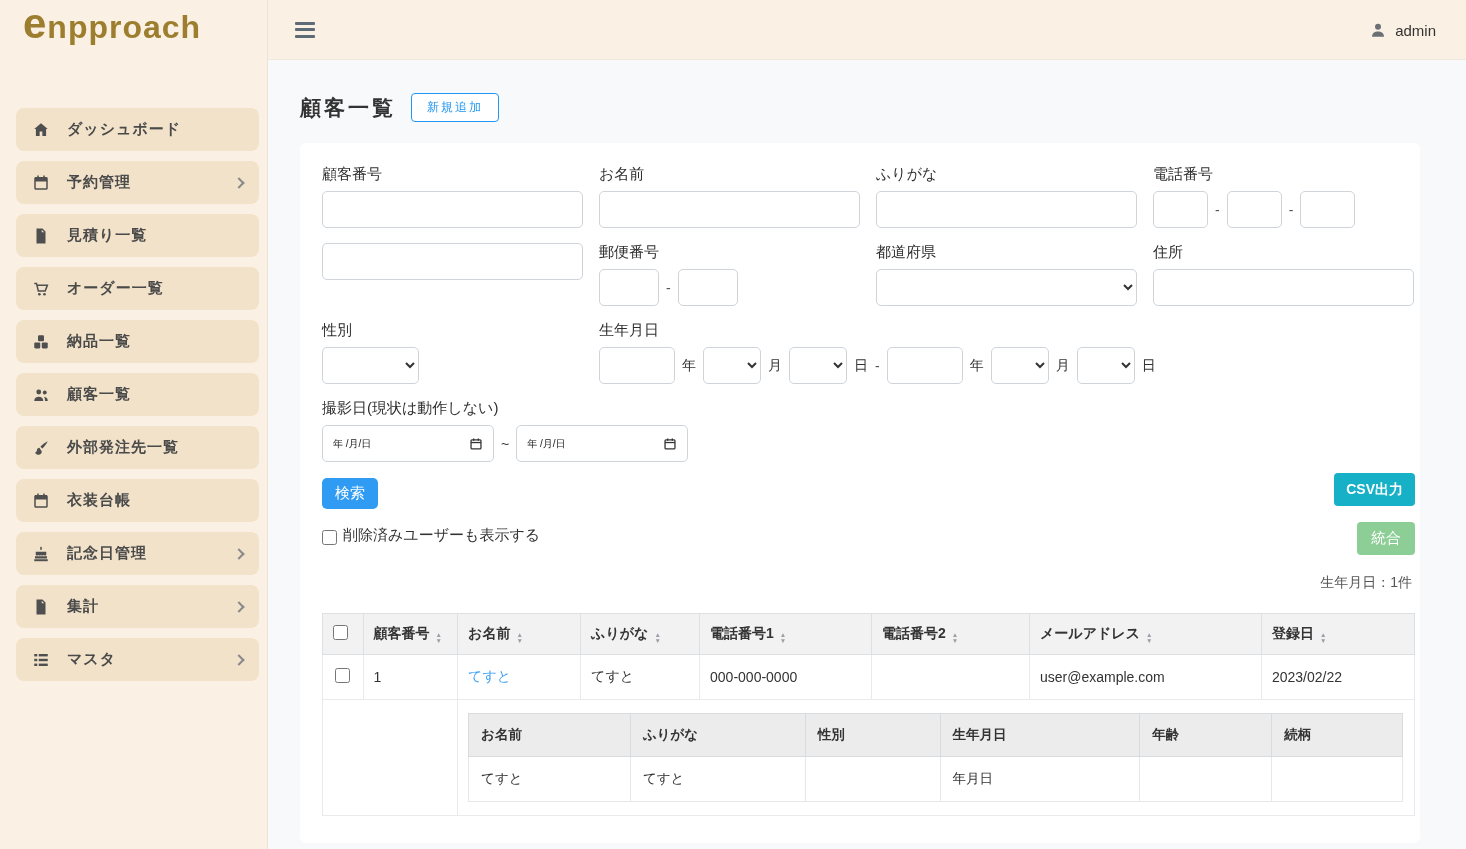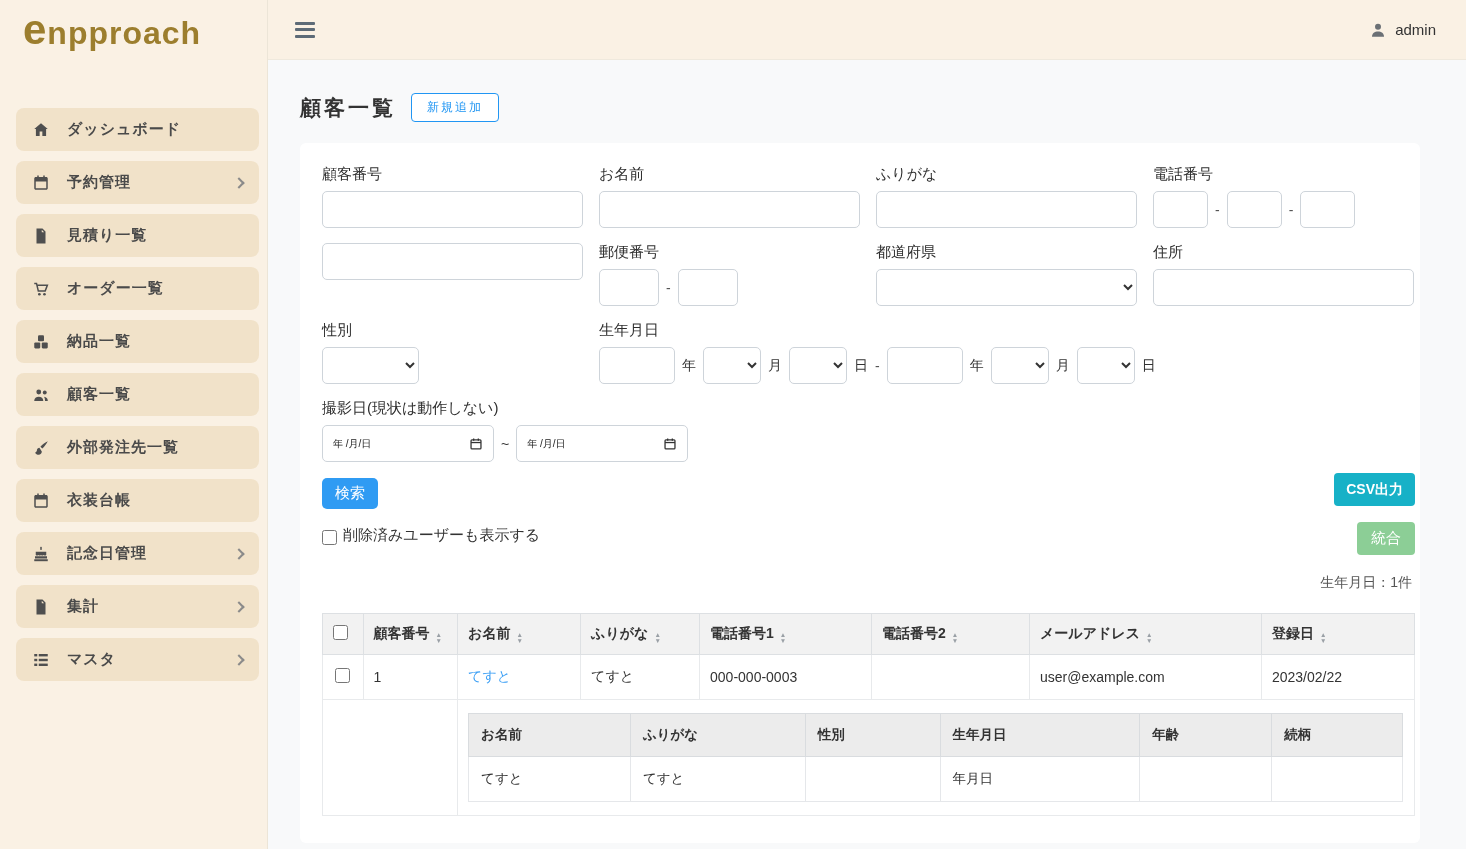--- a/index.html
+++ b/index.html
@@ -2,39 +2,39 @@
 <html><head>
 <meta charset="utf-8">
 <style>
   * { margin:0; padding:0; box-sizing:border-box; }
   html,body { width:1466px; height:849px; overflow:hidden; background:#f8f9fa;
               font-family:"Liberation Sans", sans-serif; }
 
   
   .sidebar { position:fixed; left:0; top:0; width:268px; height:849px;
              background:#faf1e4; border-right:1px solid #ece5d7; }
-  .logo-wrap { height:60px; display:flex; align-items:center; padding-left:23px; }
+  .logo-wrap { height:60px; display:flex; padding-left:23px; }
   .logo-text { display:block; font-size:32px; font-weight:bold; color:#9c7e2e; letter-spacing:1px; }
   .logo-text::first-letter { font-size:42px; }
   .menu { padding:48px 8px 0 16px; }
   .menu-item { height:43px; margin-bottom:10px; background:#f1e2c9; border-radius:8px;
                display:flex; align-items:center; padding:0 16px; cursor:pointer; }
   .menu-item .micon { width:18px; height:18px; display:flex; align-items:center; margin-right:17px; }
   .menu-item .micon svg { width:18px; height:18px; fill:#4f4f4f; }
   .menu-item .mlabel { font-size:15px; font-weight:600; color:#4a4a4a; letter-spacing:1px; }
   .chev { margin-left:auto; width:8px; height:8px; border-right:2px solid #8a8a8a;
           border-top:2px solid #8a8a8a; transform:rotate(45deg); }
 
   
   .topbar { position:fixed; left:268px; top:0; width:1198px; height:60px; background:#faf1e4;
             border-bottom:1px solid #efe9dd; display:flex; align-items:center;
             justify-content:space-between; padding:0 30px 0 27px; }
   .burger { cursor:pointer; }
   .burger div { width:20px; height:3px; background:#5d6b77; margin:3.5px 0; border-radius:1px; }
-  .user { display:flex; align-items:center; gap:8px; font-size:15px; color:#333; cursor:pointer; }
+  .user { display:flex; align-items:flex-end; gap:8px; font-size:15px; color:#333; cursor:pointer; }
   .user svg { width:18px; height:18px; fill:#6b7075; }
 
   
   .main { position:fixed; left:268px; top:60px; width:1198px; height:789px;
           background:#f8f9fa; overflow:hidden; }
   .content { padding:33px 0 0 32px; }
   .title-row { display:flex; align-items:center; gap:15px; }
   .page-title { font-size:21px; font-weight:bold; color:#333; letter-spacing:3px; }
   .btn-add { font-size:12px; color:#2196f3; border:1px solid #2196f3; background:#fff;
              border-radius:4px; padding:5px 15px; letter-spacing:2px; cursor:pointer; }
@@ -383,21 +383,21 @@
                     <i>▼</i>
                   </span></th>
             </tr>
           </thead>
           <tbody>
             <tr>
               <td class="cell-center"><input type="checkbox" style=""></td>
               <td>1</td>
               <td><span class="link">てすと</span></td>
               <td>てすと</td>
-              <td>000-000-0003</td>
+              <td>000-000-0000</td>
               <td></td>
               <td>user@example.com</td>
               <td>2023/02/22</td>
             </tr>
             <tr>
               <td class="detail-spacer" colspan="2"></td>
               <td class="detail-cell" colspan="6">
                 <table class="subtable">
                   <colgroup>
                     <col style="width:162px">

